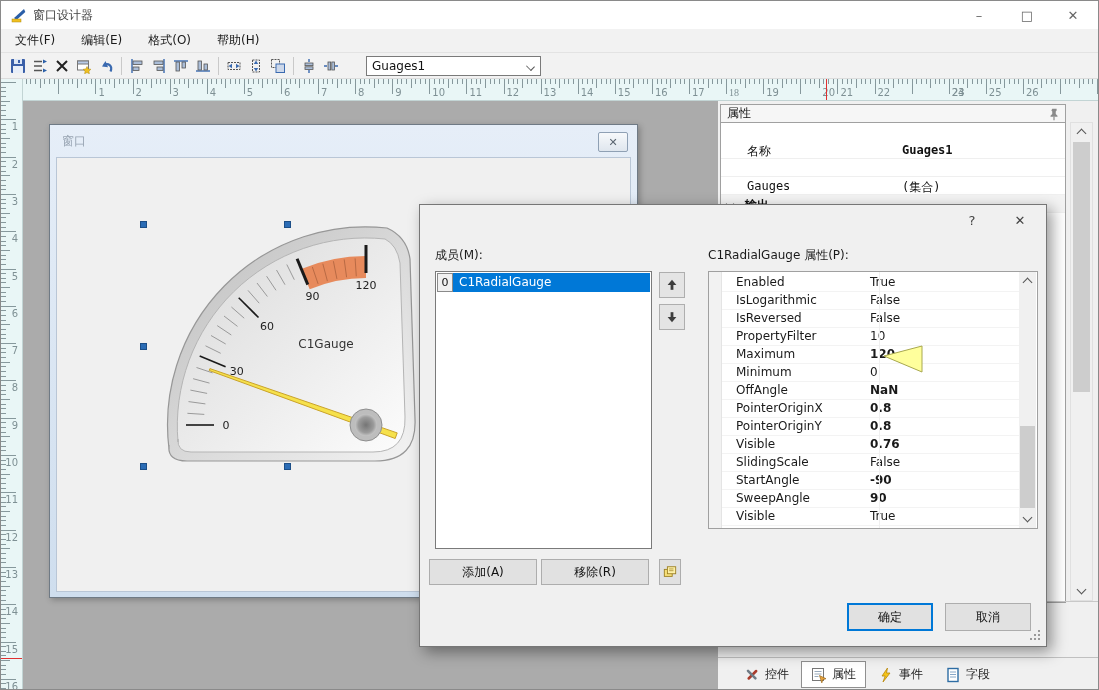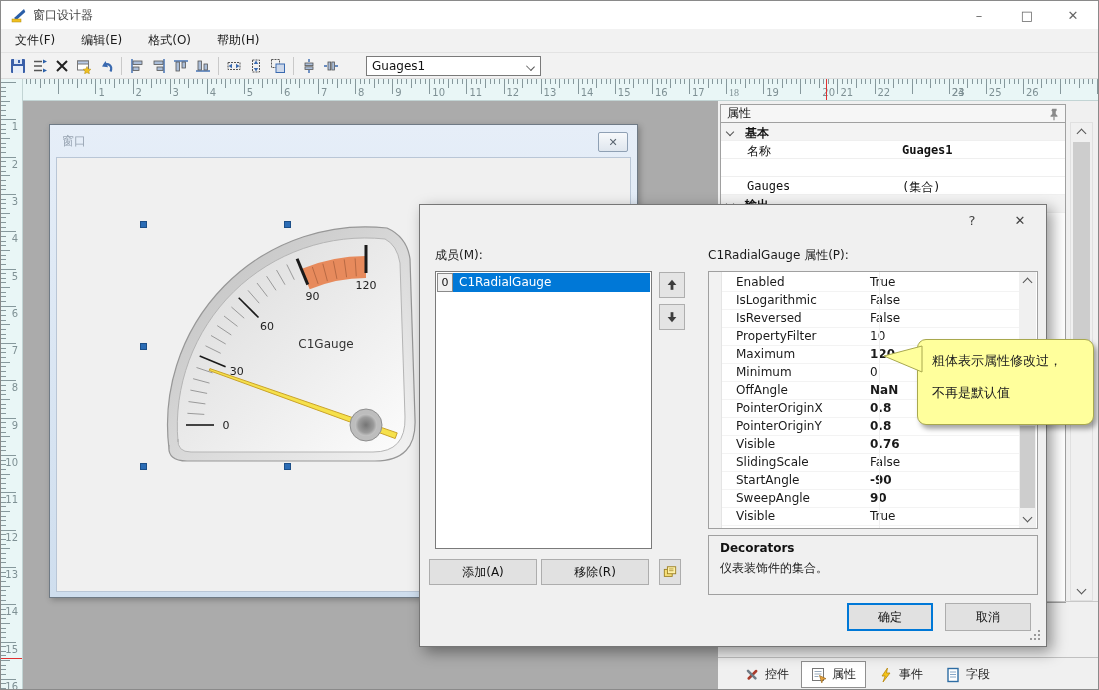--- a/index.html
+++ b/index.html
@@ -700,24 +700,20 @@
 
   <div id="panel" class="abs">
     <div id="panel-header">
       <span>属性</span>
       <svg id="panel-pin" viewBox="0 0 16 16">
           <path d="M6 2h5v2l-1 1v3l2 2v1H4v-1l2-2V5L5 4z" fill="#8a8a8a"></path>
           <path d="M8 11v4" stroke="#8a8a8a" stroke-width="1.4"></path>
         </svg>
     </div>
     <div id="panel-grid">
-        <div class="pg-row pg-cat" style="top: 0px;">
-          <span class="pg-chev"></span>
-          <span class="pg-name">基本</span>
-        </div>
         <div class="pg-row" style="top: 18px;">
           <span class="pg-name">名称</span>
           <span class="pg-val pg-bold">Guages1</span>
         </div>
         <div class="pg-row" style="top: 36px;">
           <span class="pg-name pg-gray">类型</span>
           <span class="pg-val pg-gray">Gauges</span>
         </div>
         <div class="pg-row" style="top: 54px;">
           <span class="pg-name mono">Gauges</span>
@@ -865,38 +861,30 @@
           </div>
         </div>
       <div class="prop-col-divider" style="left:170px"></div>
       <div id="prop-scroll">
         <div class="sb-arrow sb-up" style="left:5px"></div>
         <div id="prop-thumb"></div>
         <div class="sb-arrow sb-down" style="left:5px"></div>
       </div>
     </div>
 
-    <div id="desc-box">
-      <div id="desc-title">Decorators</div>
-      <div id="desc-text">仪表装饰件的集合。</div>
-    </div>
 
     <div class="btn" id="ok-btn" style="left:427px;top:398px;width:86px;height:28px">确定</div>
     <div class="btn" style="left:525px;top:398px;width:86px;height:28px">取消</div>
     <div id="dlg-grip">
         <div class="grip-dot" style="left: 8px; top: 0px;"></div>
         <div class="grip-dot" style="left: 8px; top: 4px;"></div>
         <div class="grip-dot" style="left: 8px; top: 8px;"></div>
         <div class="grip-dot" style="left: 4px; top: 4px;"></div>
         <div class="grip-dot" style="left: 4px; top: 8px;"></div>
         <div class="grip-dot" style="left: 0px; top: 8px;"></div>
       </div>
   </div>
 
   <svg id="callout-tail" class="abs" width="40" height="30" viewBox="0 0 40 30">
     <polygon points="1,11 39,1 39,27" fill="#ffff9c" stroke="#a8a84e" stroke-width="1"></polygon>
   </svg>
-  <div id="callout" class="abs" style="background: rgb(255, 255, 156);">
-    <div class="callout-line" style="top:12px">粗体表示属性修改过，</div>
-    <div class="callout-line" style="top:44px">不再是默认值</div>
-  </div>
 
 </div>
 
 </body></html>

